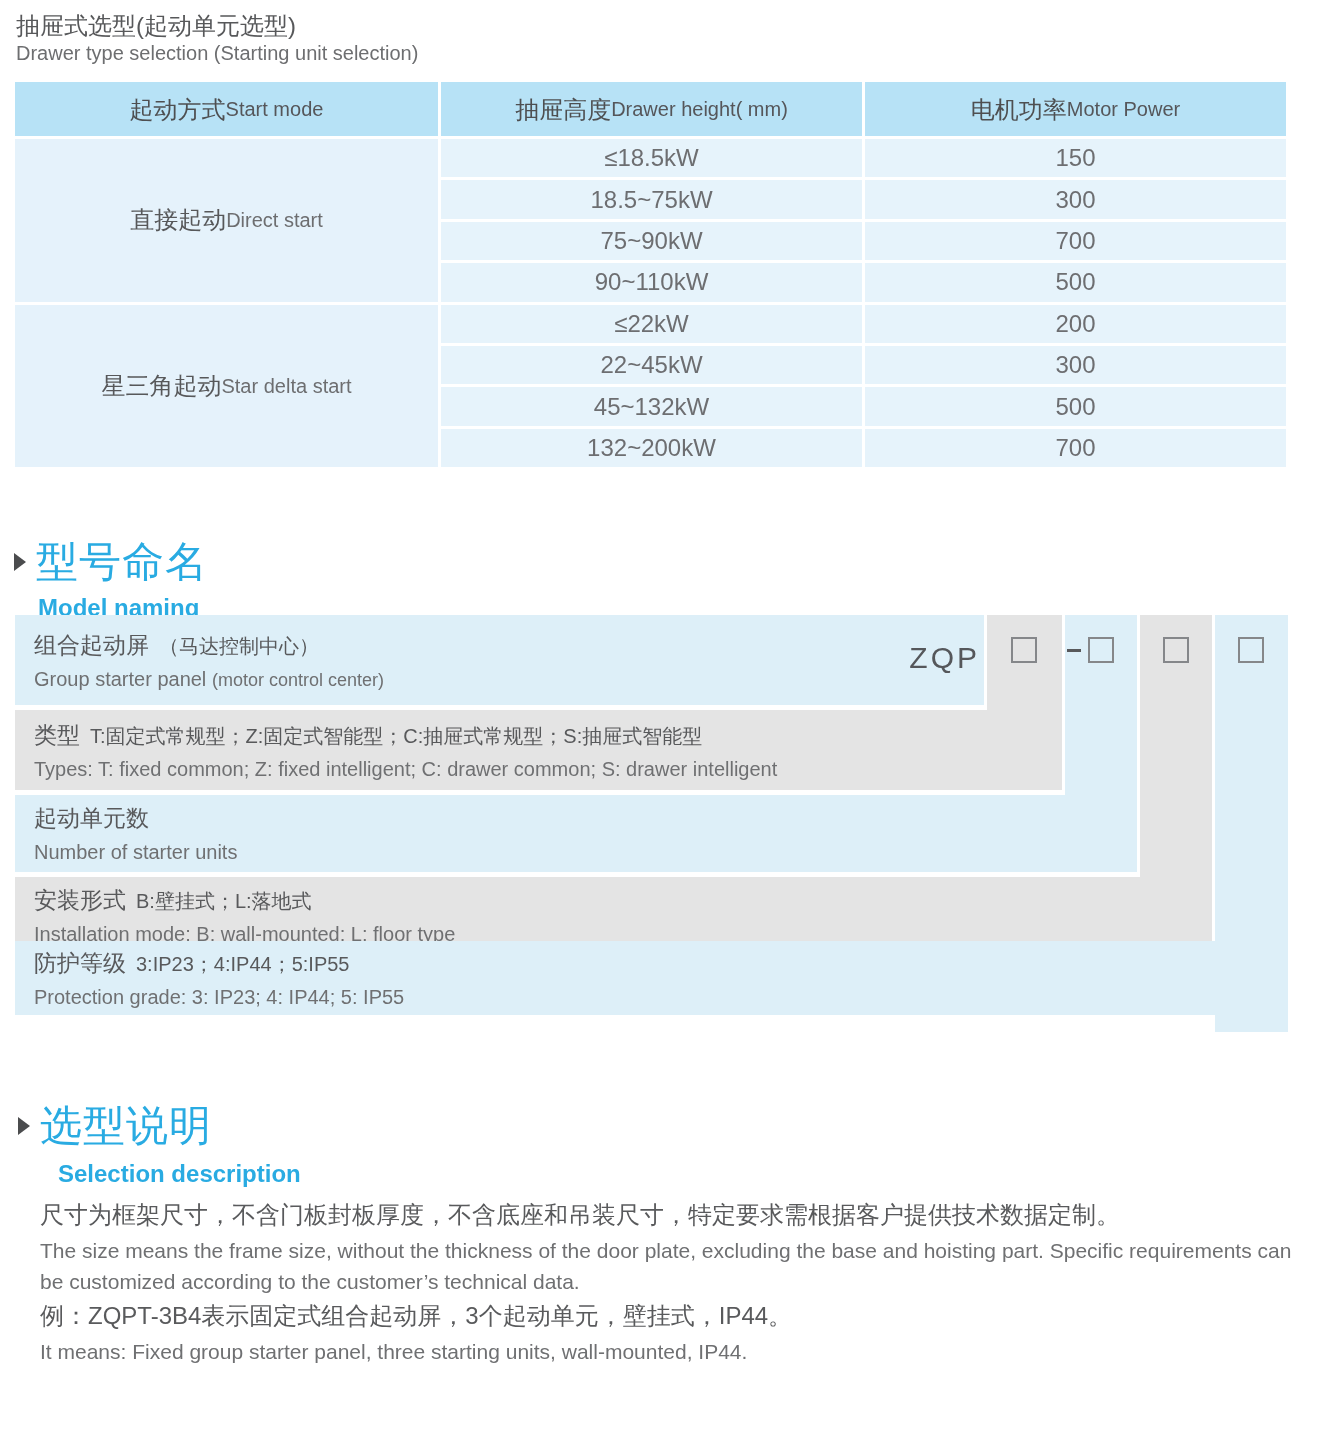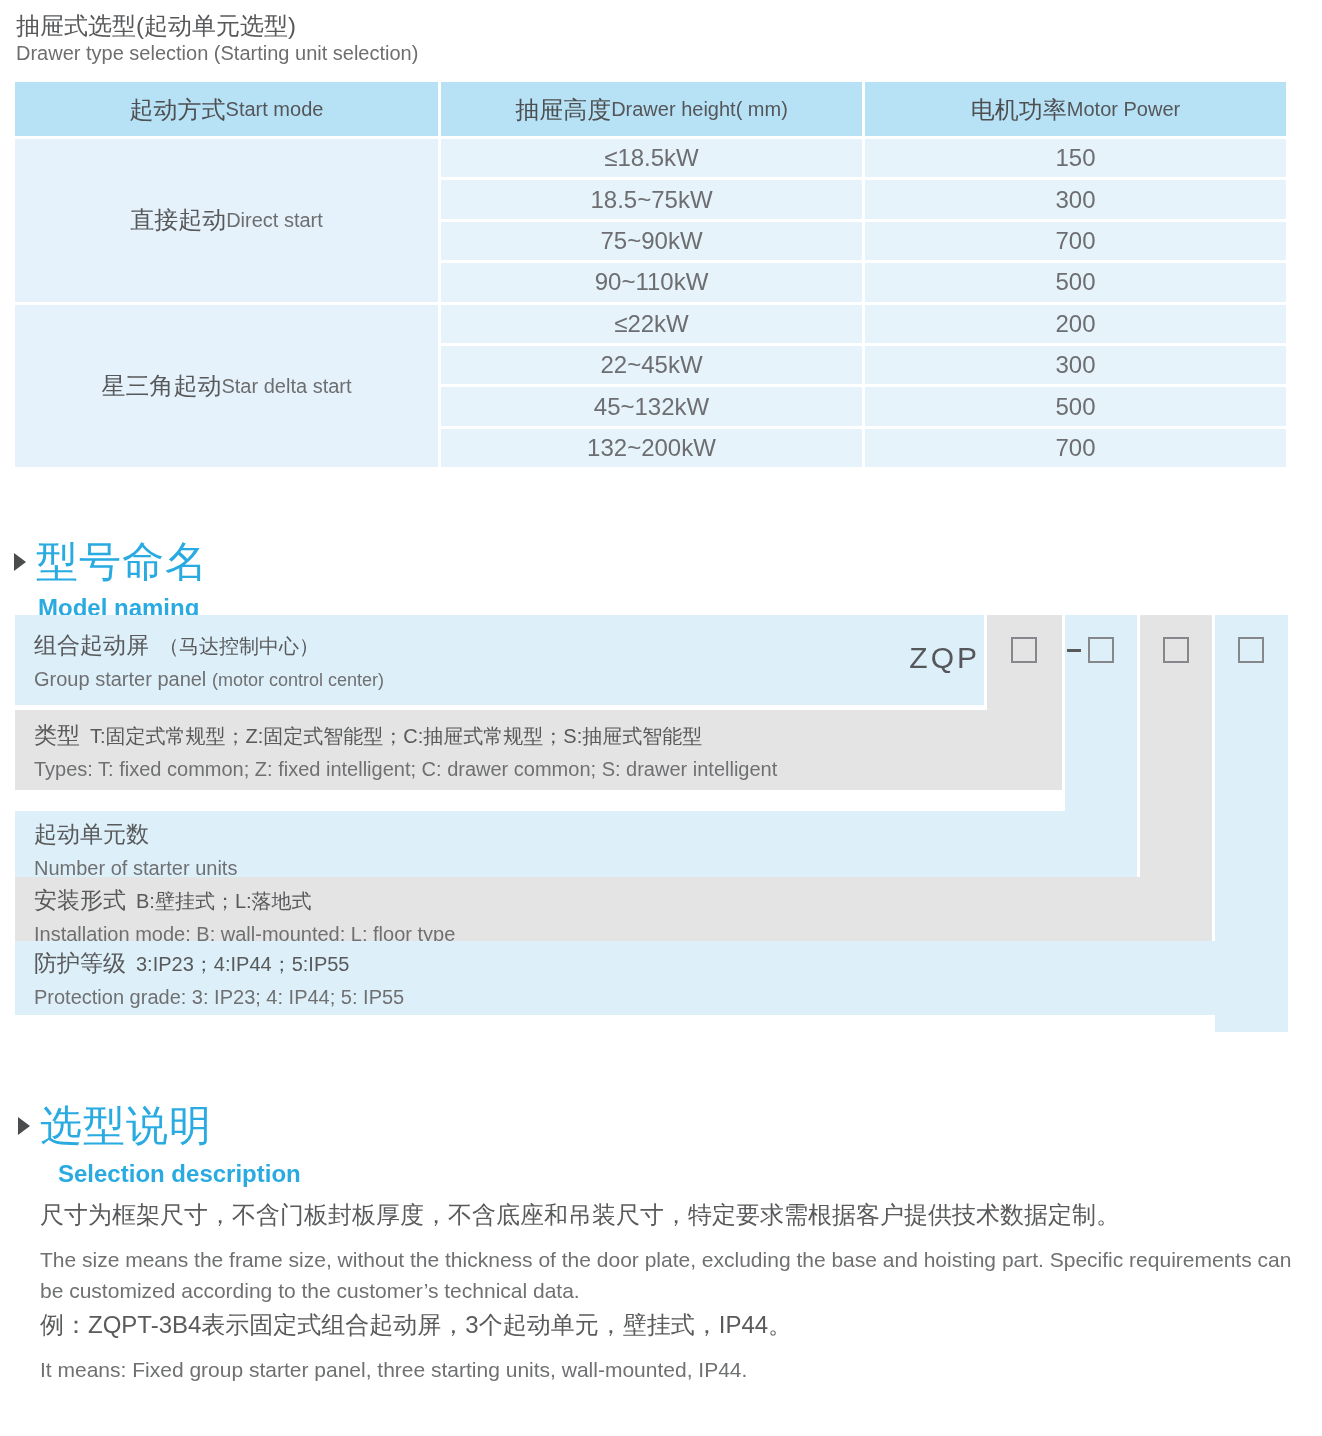--- a/index.html
+++ b/index.html
@@ -39,21 +39,21 @@
   .head-en { font-size:24px; color:#29abe2;font-weight:bold; }
 
   
   .ladder { position:absolute; left:15px; top:615px; width:1275px; height:417px; }
   .band, .colstrip { position:absolute; }
   .blue { background:#ddeff8; }
   .gray { background:#e4e4e4; }
   .band { left:0; display:flex; flex-direction:column; justify-content:center; padding-left:19px; }
   .b1 { top:0;   height:90px; width:969px;  }
   .b2 { top:95px;  height:80px; width:1047px; }
-  .b3 { top:196px; height:77px; width:1122px; }
+  .b3 { top:180px; height:77px; width:1122px; }
   .b4 { top:262px; height:76px; width:1197px; }
   .b5 { top:326px; height:74px; width:1273px; }
   .c1 { left:972px;  top:0; width:75px; height:175px; }
   .c2 { left:1050px; top:0; width:72px; height:257px; }
   .c3 { left:1125px; top:0; width:72px; height:338px; }
   .c4 { left:1200px; top:0; width:73px; height:417px; }
   .zh-line { font-size:23px; color:#58595b; }
   .zh-note { font-size:20px; color:#58595b; margin-left:10px; }
   .en-line { font-size:20px; color:#6f7072; margin-top:7px; }
   .en-note { font-size:18px; color:#6f7072; }
@@ -64,21 +64,21 @@
   .code-box {
     position:absolute; top:22px; width:26px; height:26px;
     border:2px solid #85878a; background:transparent;
   }
   .bx1 { left:996px; } .bx2 { left:1073px; } .bx3 { left:1148px; } .bx4 { left:1223px; }
   .code-dash { position:absolute; top:34px; left:1052px; width:14px; height:3px; background:#58595b; }
 
   
   .sd-text { position:absolute; left:40px; top:1196px; width:1252px; }
   .p-zh { font-size:24px; color:#595a5c; line-height:34px; margin-top:2px; }
-  .p-en { font-size:21px; color:#6f7072; line-height:31px; margin-top:12px; }
+  .p-en { font-size:21px; color:#6f7072; line-height:31px; margin-top:3px; }
 </style>
 </head>
 <body>
 
 <div class="page">
 
   <div class="page-title">抽屉式选型(起动单元选型)</div>
   <div class="page-subtitle">Drawer type selection (Starting unit selection)</div>
 
   <div class="sel-table">

